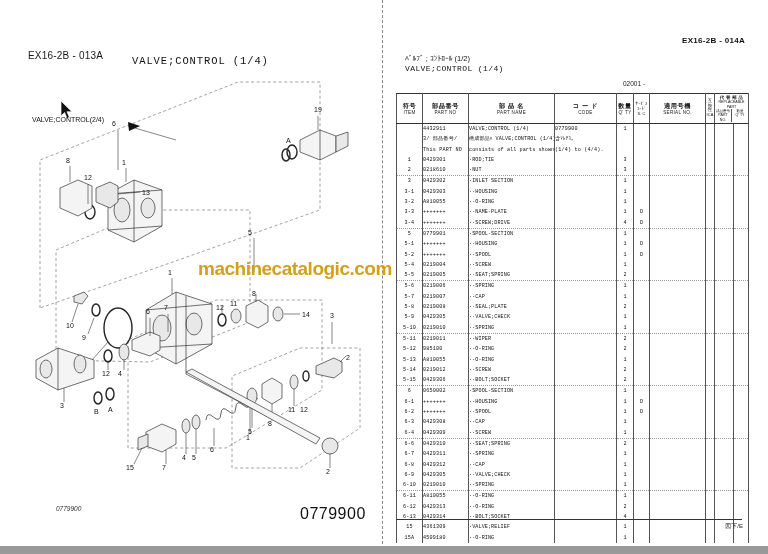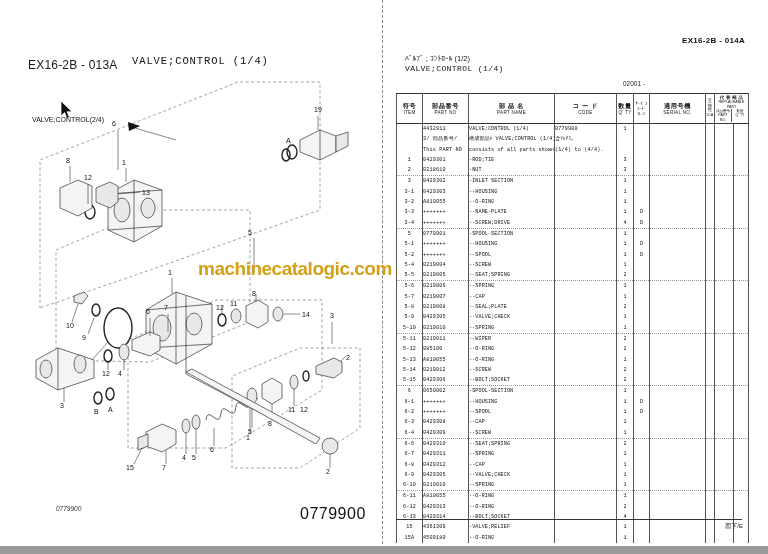--- a/index.html
+++ b/index.html
@@ -40,22 +40,22 @@
   }
 
   
   #left-page {
     position: absolute;
     left: 0; top: 0;
     width: 382px; height: 546px;
   }
   #left-header-code {
     position: absolute;
-    left: 28px; top: 58px;
-    font-size: 12px;
+    left: 28px; top: 50px;
+    font-size: 10px;
     letter-spacing: .2px;
     color: #1a1a1a;
   }
   #left-title {
     position: absolute;
     left: 132px; top: 55px;
     font-size: 10.5px;
     letter-spacing: .9px;
     color: #111;
     font-family: "Liberation Mono", monospace;

